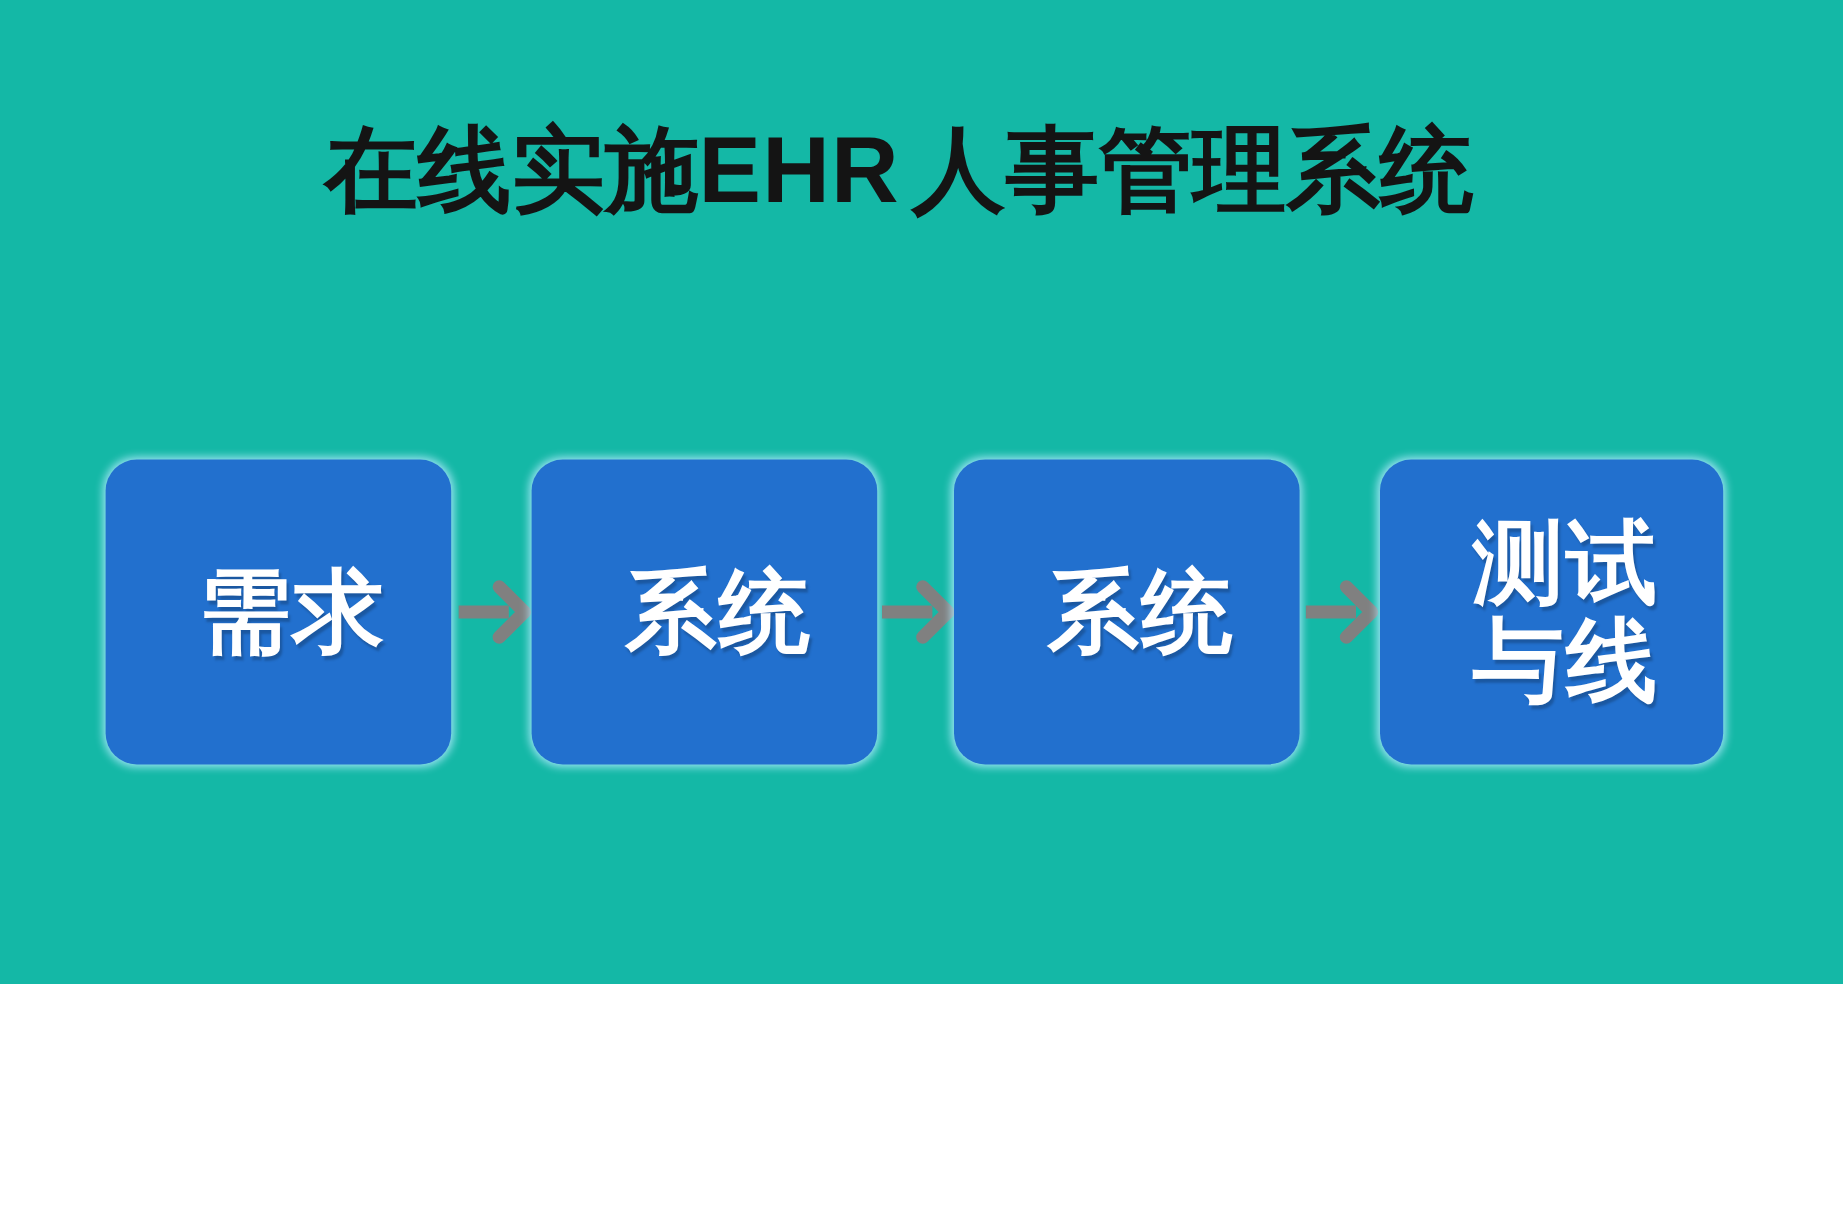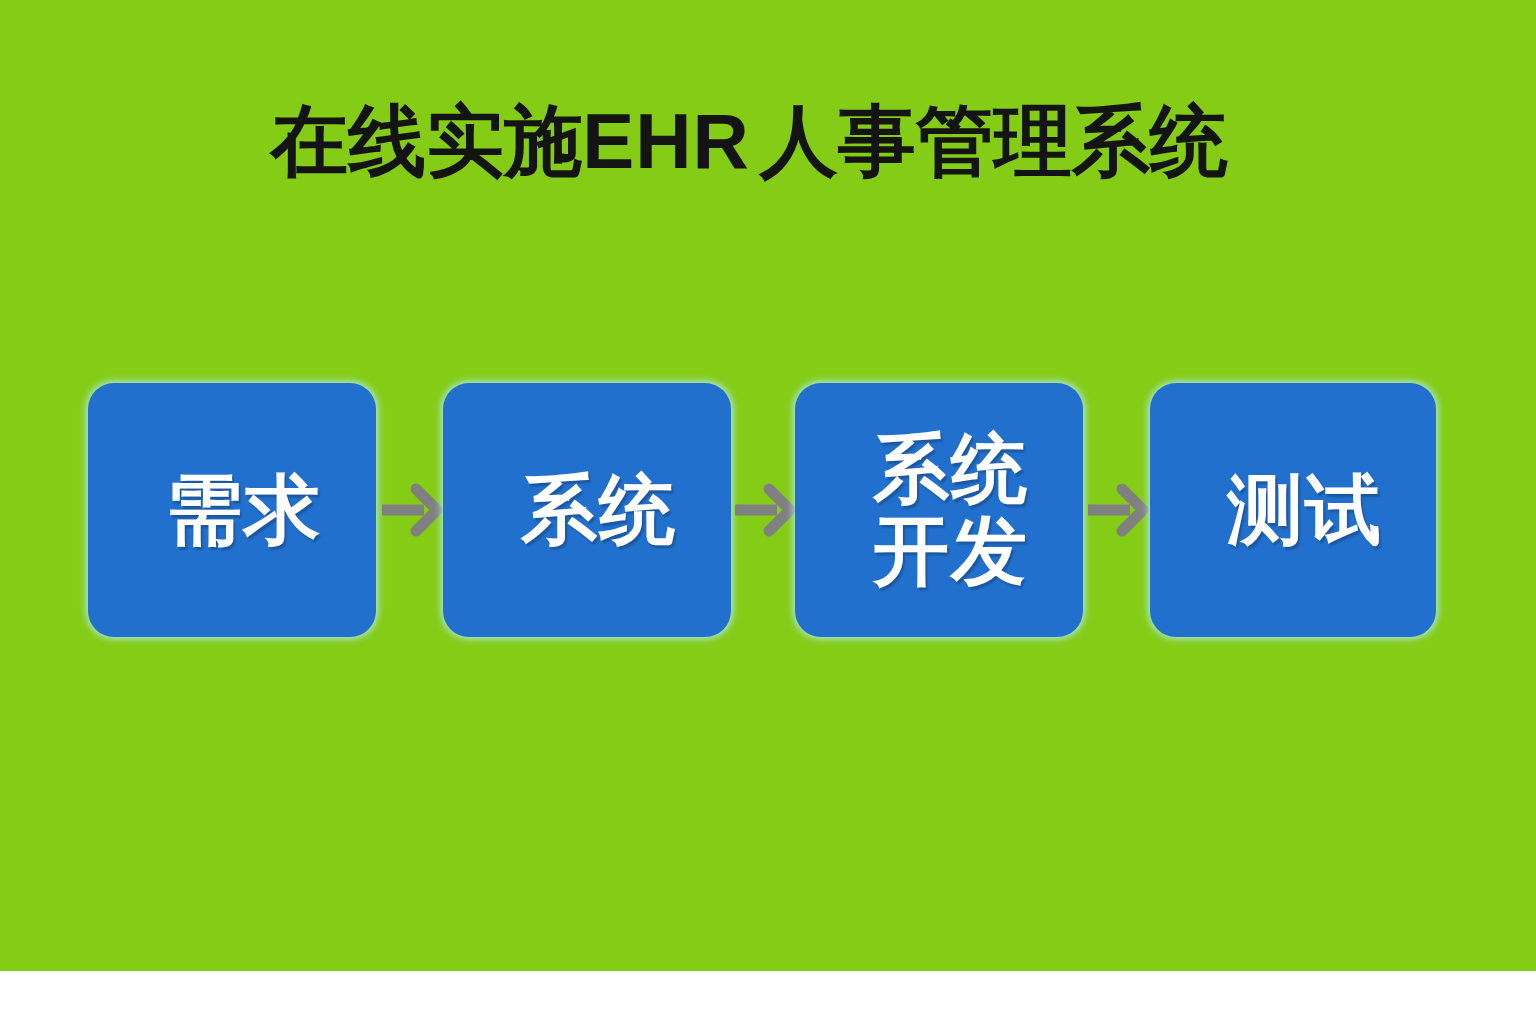--- a/index.html
+++ b/index.html
@@ -13,22 +13,22 @@
     overflow: hidden;
     font-family: "Liberation Sans", "DejaVu Sans", sans-serif;
     position: relative;
   }
 
   #slide {
     position: absolute;
     left: 0;
     top: 0;
     width: 1536px;
-    height: 971px;
-    background: #84cc16;
+    height: 820px;
+    background: #14b8a6;
   }
 
   
   #title {
     position: absolute;
     left: 0;
     top: 102px;
     width: 1498px;          
     text-align: center;
     font-size: 78px;
@@ -126,28 +126,28 @@
 
     <div class="arrow a2">
       <svg width="62" height="54" viewBox="0 0 62 54" aria-hidden="true">
         <line x1="0" y1="27" x2="42" y2="27" stroke="#808080" stroke-width="11" stroke-linecap="butt"></line>
         <polyline points="34,6 55,27 34,48" fill="none" stroke="#808080" stroke-width="11" stroke-linecap="round" stroke-linejoin="round"></polyline>
       </svg>
     </div>
 
     <div class="step-box b3">
       <div class="step-line">系统</div>
-      <div class="step-line">开发</div>
     </div>
 
     <div class="arrow a3">
       <svg width="62" height="54" viewBox="0 0 62 54" aria-hidden="true">
         <line x1="0" y1="27" x2="42" y2="27" stroke="#808080" stroke-width="11" stroke-linecap="butt"></line>
         <polyline points="34,6 55,27 34,48" fill="none" stroke="#808080" stroke-width="11" stroke-linecap="round" stroke-linejoin="round"></polyline>
       </svg>
     </div>
 
     <div class="step-box b4">
       <div class="step-line">测试</div>
+      <div class="step-line">与线</div>
     </div>
 
   </div>
 </div>
 
 </body></html>

